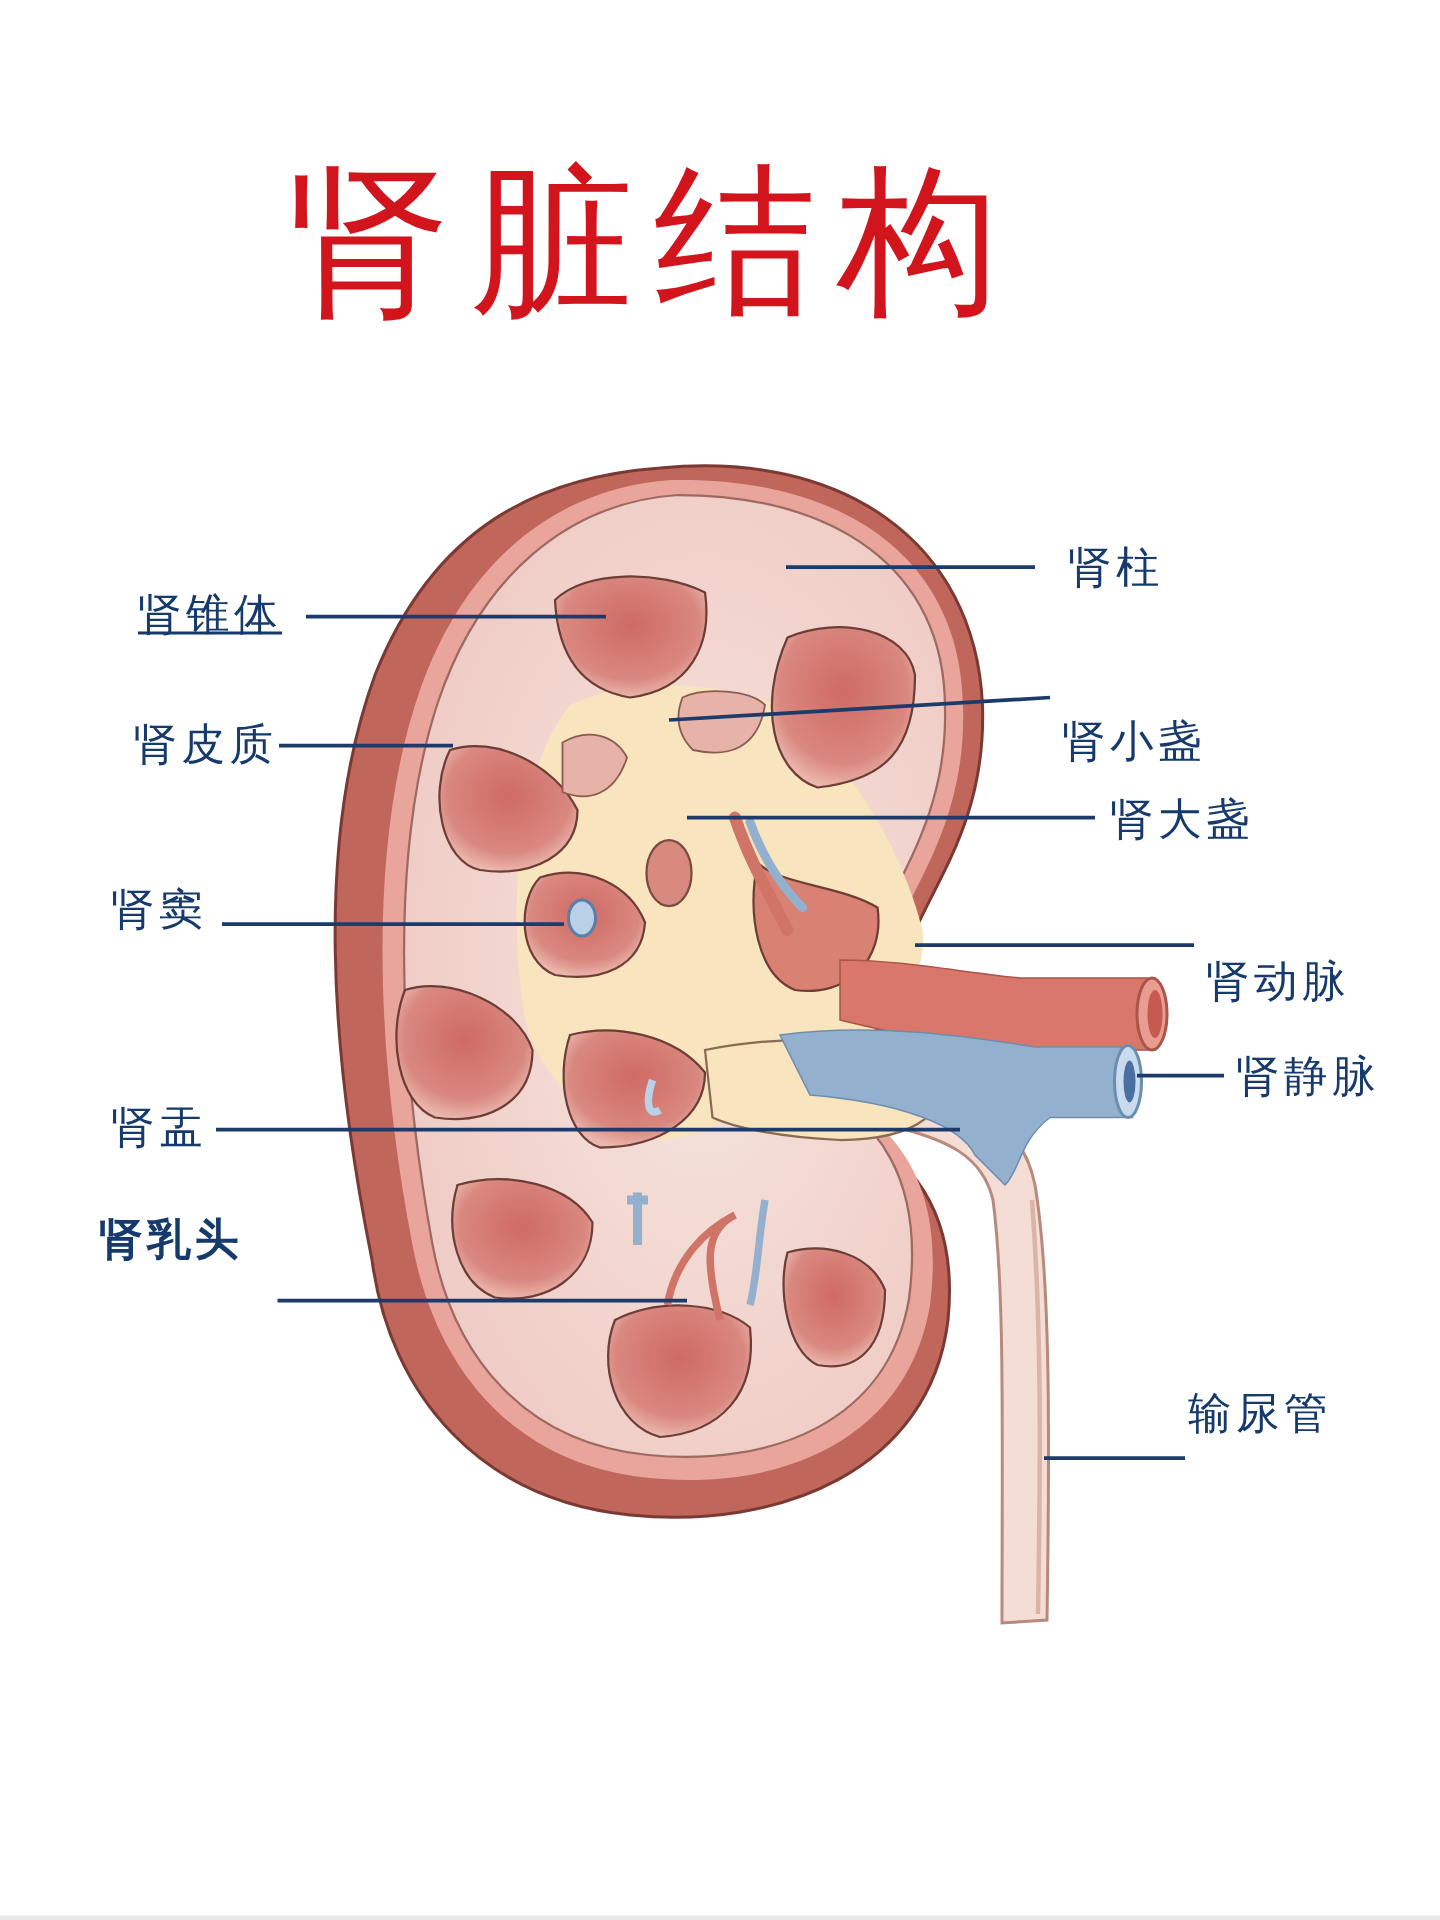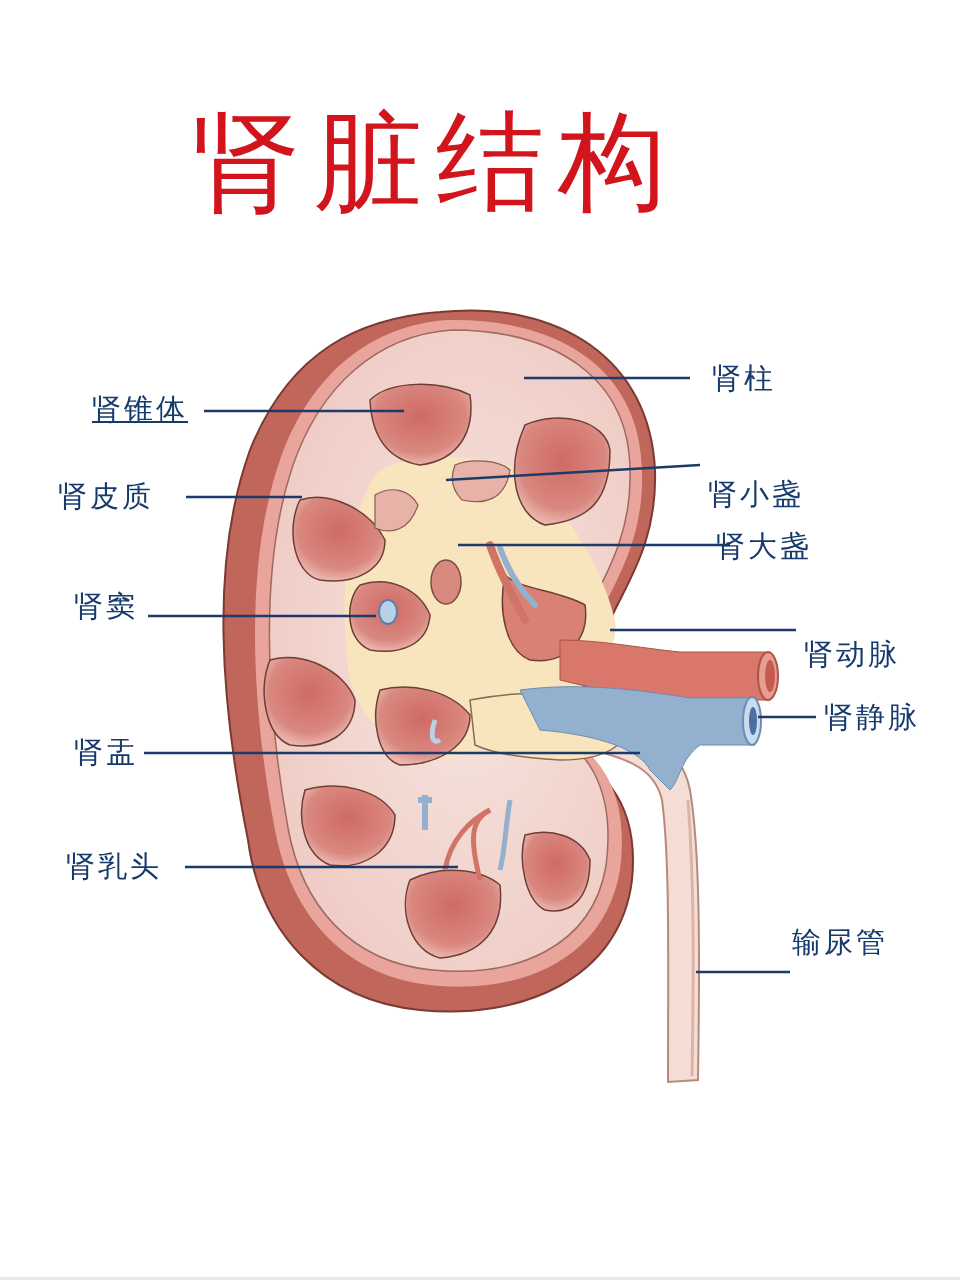--- a/index.html
+++ b/index.html
@@ -115,25 +115,25 @@
     <line x1="524" y1="378" x2="690" y2="378"></line>
     <line x1="446" y1="480" x2="700" y2="465"></line>
     <line x1="458" y1="545" x2="730" y2="545"></line>
     <line x1="610" y1="630" x2="796" y2="630"></line>
     <line x1="758" y1="717" x2="816" y2="717"></line>
     <line x1="696" y1="972" x2="790" y2="972"></line>
   </g>
 </svg>
 
 <div class="label" style="left:92px; top:395px;text-decoration:underline;">肾锥体</div>
-<div class="label" style="left:58px; top:482px;">肾皮质</div>
+<div class="label" style="left:89px; top:482px;">肾皮质</div>
 <div class="label" style="left:74px; top:592px;">肾窦</div>
 <div class="label" style="left:74px; top:738px;font-family:Liberation Serif, serif;">肾盂</div>
-<div class="label" style="left:66px; top:852px;">肾乳头</div>
+<div class="label" style="left:66px; top:812px;font-weight:bold;">肾乳头</div>
 
 <div class="label" style="left:712px; top:364px;">肾柱</div>
 <div class="label" style="left:708px; top:450px;margin-top:30px;">肾小盏</div>
-<div class="label" style="left:716px; top:532px;">肾大盏</div>
+<div class="label" style="left:740px; top:532px;">肾大盏</div>
 <div class="label" style="left:804px; top:640px;">肾动脉</div>
 <div class="label" style="left:824px; top:703px;">肾静脉</div>
 <div class="label" style="left:792px; top:928px;">输尿管</div>
 
 <div class="bottom-rule"></div>
 
 </body></html>

